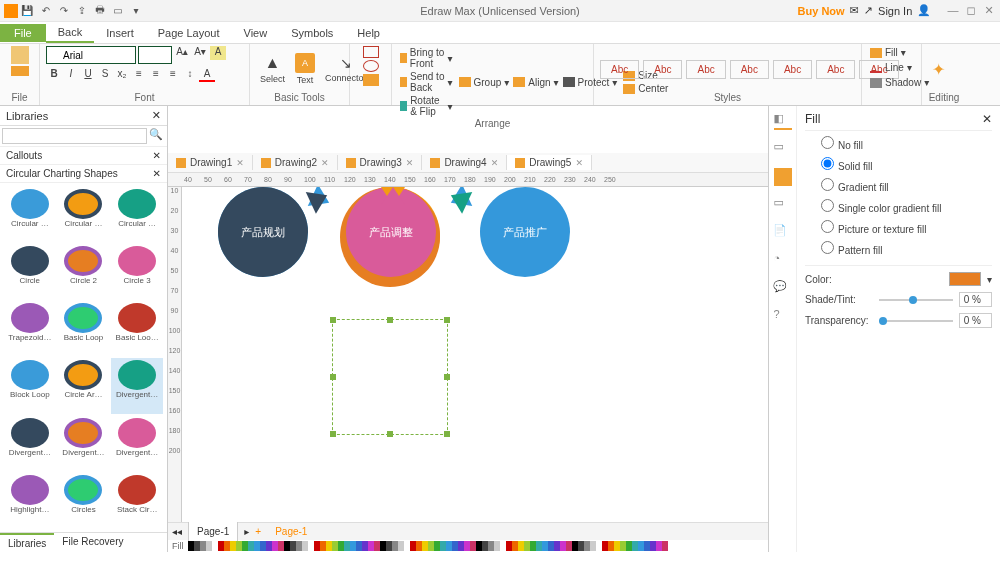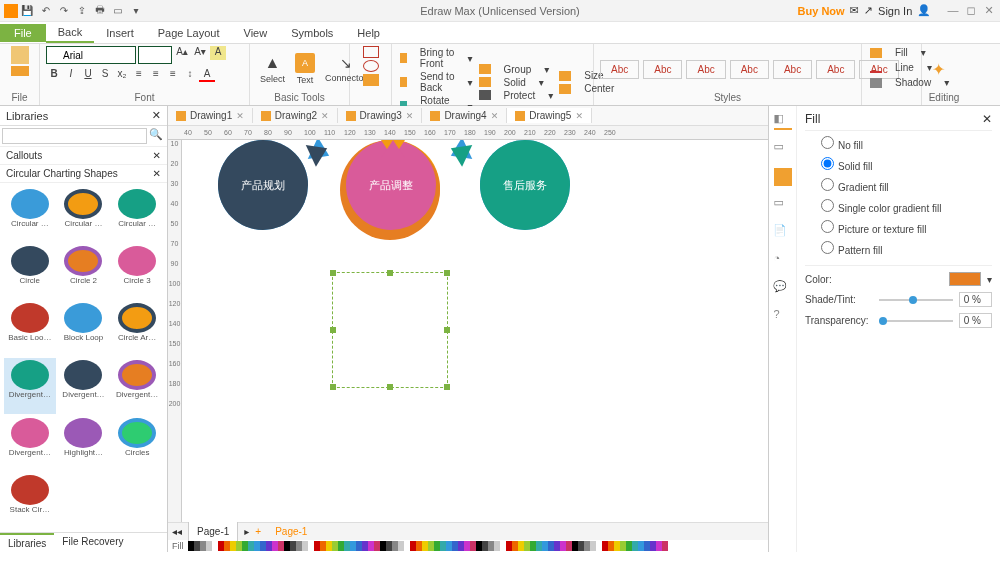--- a/index.html
+++ b/index.html
@@ -19,38 +19,38 @@
 .ribbon { height: 62px; background: #fafafa; border-bottom: 1px solid #ccc; display: flex; }
 .ribbon-group { border-right: 1px solid #e0e0e0; padding: 2px 6px; display: flex; flex-direction: column; }
 .ribbon-group .content { flex: 1; display: flex; align-items: center; gap: 2px; }
 .ribbon-group .label { text-align: center; font-size: 10px; color: #666; }
 .font-select { border: 1px solid #14532d; font-size: 10px; height: 18px; padding: 0 16px; }
 .font-btns { display: flex; gap: 1px; margin-top: 2px; }
 .font-btn { width: 16px; height: 14px; font-size: 10px; text-align: center; color: #444; }
 .tool-btn { display: flex; flex-direction: column; align-items: center; gap: 2px; padding: 2px 4px; font-size: 9px; color: #444; }
 .tool-icon { width: 20px; height: 20px; background: #f0a030; border-radius: 2px; }
 .shape-sample { width: 16px; height: 12px; border: 1px solid #c0392b; display: inline-block; }
-.arrange-item { display: flex; align-items: center; gap: 13px; font-size: 10px; color: #444; padding: 1px 2px; }
+.arrange-item { display: flex; align-items: center; gap: 3px; font-size: 10px; color: #444; padding: 1px 2px; }
 .arrange-item .ico { width: 12px; height: 10px; background: #f0a030; }
 .style-box { border: 1px solid #ccc; padding: 3px 10px; font-size: 10px; color: #c0392b; }
 .main { display: flex; height: 446px; }
 .left-panel { width: 168px; border-right: 1px solid #ccc; display: flex; flex-direction: column; }
 .panel-header { background: #fff; border-bottom: 1px solid #ddd; padding: 3px 6px; font-size: 11px; display: flex; justify-content: space-between; align-items: center; }
 .search-row { display: flex; padding: 2px; border-bottom: 1px solid #eee; }
 .search-row input { flex: 1; border: 1px solid #ccc; font-size: 10px; height: 16px; padding: 0 3px; }
 .search-row .mag { width: 18px; text-align: center; font-size: 11px; }
 .section-hdr { padding: 3px 6px; font-size: 10px; border-bottom: 1px solid #eee; display: flex; justify-content: space-between; }
 .shape-grid { flex: 1; overflow: auto; display: grid; grid-template-columns: repeat(3, 1fr); gap: 2px; padding: 4px; }
 .shape-cell { display: flex; flex-direction: column; align-items: center; font-size: 8px; color: #555; padding: 2px; }
 .shape-cell.sel { background: #d4e8f7; }
 .shape-swatch { width: 38px; height: 30px; border-radius: 50%; }
 .lib-tabs { display: flex; border-top: 1px solid #ddd; }
 .lib-tabs span { padding: 3px 8px; font-size: 10px; }
 .center { flex: 1; display: flex; flex-direction: column; position: relative; }
-.doc-tabs { height: 20px; background: #f8f8f8; border-bottom: 1px solid #ddd; display: flex; align-items: center; }
+.doc-tabs { height: 20px; background: #f8f8f8; border-bottom: 1px solid #ddd; display: flex; align-items: center; margin-top: 47px; }
 .doc-tab { padding: 2px 8px; font-size: 10px; display: flex; align-items: center; gap: 4px; border-right: 1px solid #ddd; color: #444; }
 .doc-tab .ico { width: 10px; height: 10px; background: #f0a030; }
 .doc-tab.active { background: #fff; }
 .doc-tab .x { color: #999; font-size: 9px; }
 .ruler-h { height: 14px; background: #f4f4f4; border-bottom: 1px solid #ccc; font-size: 7px; color: #777; display: flex; align-items: center; overflow: hidden; padding-left: 16px; }
 .ruler-h span { width: 20px; display: inline-block; }
 .canvas-wrap { flex: 1; display: flex; overflow: hidden; justify-content: center; }
 .ruler-v { width: 14px; background: #f4f4f4; border-right: 1px solid #ccc; font-size: 7px; color: #777; display: flex; flex-direction: column; align-items: center; }
 .ruler-v span { height: 20px; }
 .canvas { flex: 1; background: #fff; position: relative; }
@@ -174,23 +174,23 @@
     </div>
     <div class="label">&nbsp;</div>
   </div>
   <div class="ribbon-group" style="width:202px">
     <div class="content">
       <div style="display:flex;flex-direction:column">
         <div class="arrange-item"><span class="ico"></span><span>Bring to Front</span> ▾</div>
         <div class="arrange-item"><span class="ico"></span><span>Send to Back</span> ▾</div>
         <div class="arrange-item"><span class="ico" style="background:#3a9"></span><span>Rotate &amp; Flip</span> ▾</div>
       </div>
-      <div style="display:flex;flex-direction:column">
+      <div style="display:flex;flex-direction:row">
         <div class="arrange-item"><span class="ico"></span><span>Group</span> ▾</div>
-        <div class="arrange-item"><span class="ico"></span><span>Solid</span> ▾</div>
+        <div class="arrange-item"><span class="ico"></span><span>Align</span> ▾</div>
         <div class="arrange-item"><span class="ico" style="background:#555"></span><span>Protect</span> ▾</div>
       </div>
       <div style="display:flex;flex-direction:column">
         <div class="arrange-item">
             <span class="ico"></span>
             <span>Size</span>
           </div>
         <div class="arrange-item">
             <span class="ico"></span>
             <span>Center</span>
@@ -265,20 +265,28 @@
           <div class="shape-swatch" style="background:#34495e;"></div>
           <span>Circle</span>
         </div>
         <div class="shape-cell">
           <div class="shape-swatch" style="background:#e67e22;border:4px solid #9b59b6"></div>
           <span>Circle 2</span>
         </div>
         <div class="shape-cell">
           <div class="shape-swatch" style="background:#d95b9a;"></div>
           <span>Circle 3</span>
+        </div>
+        <div class="shape-cell">
+          <div class="shape-swatch" style="background:#9b59b6;"></div>
+          <span>Trapezoid…</span>
+        </div>
+        <div class="shape-cell">
+          <div class="shape-swatch" style="background:#2ecc71;border:4px solid #3a9bd9"></div>
+          <span>Basic Loop</span>
         </div>
         <div class="shape-cell">
           <div class="shape-swatch" style="background:#c0392b;"></div>
           <span>Basic Loo…</span>
         </div>
         <div class="shape-cell">
           <div class="shape-swatch" style="background:#3a9bd9;"></div>
           <span>Block Loop</span>
         </div>
         <div class="shape-cell">
@@ -378,23 +386,20 @@
             <span>产品设计</span>
           </div>
         <div class="circle" style="width:90px;height:90px;background:#3498db;left:298px;top:80">
             <span>产品推广</span>
           </div>
         <div class="circle" style="width:100px;height:100px;background:#e67e22;left:158px;top:140">
             <span>产品</span>
           </div>
         <div class="circle" style="width:90px;height:90px;background:#34495e;left:36px;top:218">
             <span>产品规划</span>
-          </div>
-        <div class="circle" style="width:90px;height:90px;background:#16a085;left:298px;top:218">
-            <span>售后服务</span>
           </div>
         <div class="circle" style="width:90px;height:90px;background:#d95b9a;left:164px;top:298">
             <span>产品调整</span>
           </div>
 
         <div class="arrow" style="left:199px;top:104;border-left:12px solid transparent;border-right:12px solid transparent;border-top:18px solid #f39c12"></div>
         <div class="arrow" style="left:130px;top:140;border-top:12px solid transparent;border-bottom:12px solid transparent;border-left:18px solid #3498db;transform:rotate(25deg)"></div>
         <div class="arrow" style="left:268px;top:140;border-top:12px solid transparent;border-bottom:12px solid transparent;border-right:18px solid #3498db;transform:rotate(-25deg)"></div>
         <div class="arrow" style="left:128px;top:220;border-top:12px solid transparent;border-bottom:12px solid transparent;border-left:18px solid #34495e;transform:rotate(-25deg)"></div>
         <div class="arrow" style="left:268px;top:220;border-top:12px solid transparent;border-bottom:12px solid transparent;border-right:18px solid #16a085;transform:rotate(25deg)"></div>

